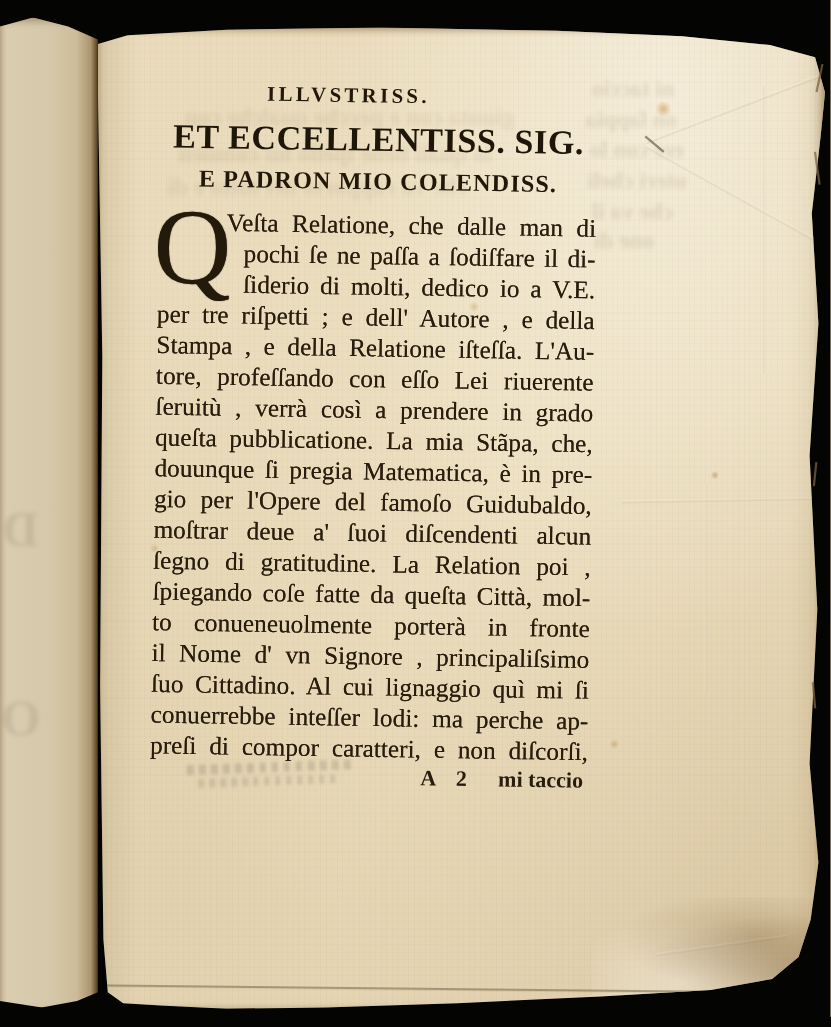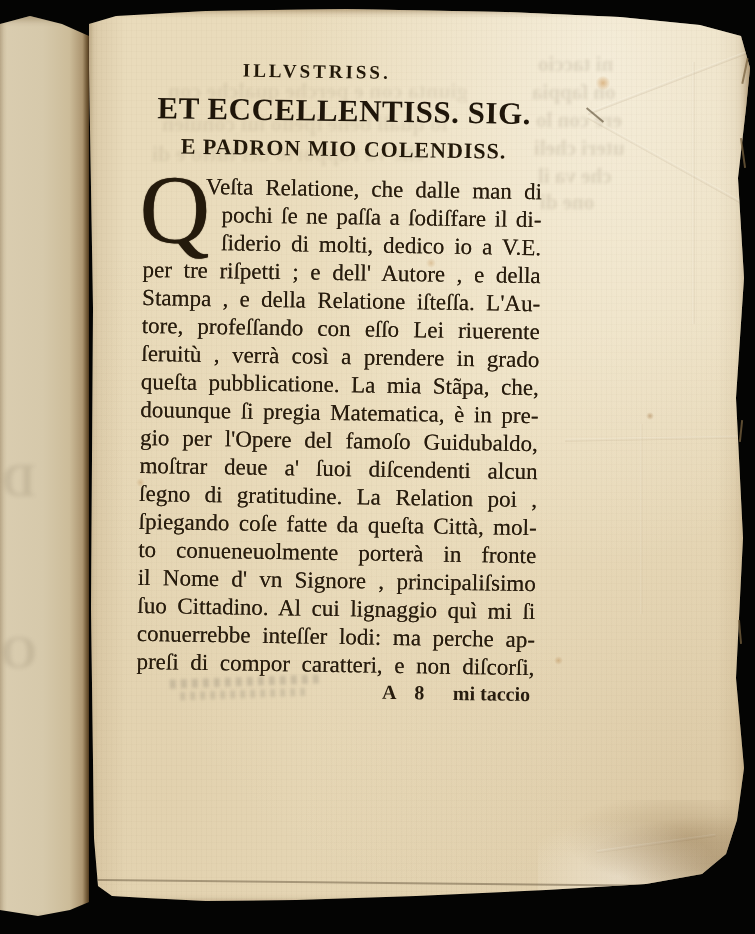--- a/index.html
+++ b/index.html
@@ -14,21 +14,21 @@
     clip-path:polygon(0 8px,30px 0,62px 8px,89px 20px,89px 886px,70px 894px,38px 900px,0 894px);
     background:linear-gradient(90deg,#dacdb0 0%,#d6c9ab 48%,#ccbc99 78%,#ab946f 93%,#6e5634 98%,#44301a 100%);
     box-shadow:inset 0 4px 6px rgba(110,85,50,.4), inset 0 -4px 6px rgba(110,85,50,.35);
   }
   .lp-glyph{
     position:absolute;transform:scaleX(-1);filter:blur(2px);opacity:.13;
     font-size:46px;font-weight:bold;color:#54462f;
   }
   
   .main-page{
-    position:absolute;left:86px;top:8px;width:664px;height:898px;
+    position:absolute;left:86px;top:24px;width:664px;height:898px;
     clip-path:polygon(3px 16px,30px 8px,120px 3px,260px 1px,420px 4px,534px 9px,614px 17px,655px 28px,
       664px 60px,660px 100px,652px 170px,658px 270px,650px 390px,657px 530px,650px 670px,658px 760px,
       651px 812px,640px 846px,616px 866px,560px 876px,460px 882px,330px 888px,210px 892px,120px 893px,
       60px 890px,26px 888px,12px 878px,8px 830px,5px 600px,7px 300px,3px 60px);
     background:
       radial-gradient(ellipse at 78% 7%, rgba(252,248,236,.6), transparent 42%),
       radial-gradient(ellipse at 55% 45%, rgba(243,231,202,.38), transparent 70%),
       radial-gradient(ellipse at 12% 88%, rgba(188,158,108,.16), transparent 50%),
       radial-gradient(ellipse at 90% 92%, rgba(170,135,85,.22), transparent 45%),
       linear-gradient(90deg, rgba(128,94,50,.16) 0%, transparent 6%),
@@ -157,21 +157,21 @@
       <div class="bl">ſegno di gratitudine.  La Relation poi ,</div>
       <div class="bl">ſpiegando coſe fatte da queſta Città, mol-</div>
       <div class="bl">to conueneuolmente porterà in fronte</div>
       <div class="bl">il Nome d' vn Signore , principaliſsimo</div>
       <div class="bl">ſuo Cittadino. Al cui lignaggio quì mi ſi</div>
       <div class="bl">conuerrebbe inteſſer lodi: ma perche ap-</div>
       <div class="bl">preſi di compor caratteri, e non diſcorſi,</div>
     </div>
 
     <div class="footer-row">
-      <span class="sig">A 8</span>
+      <span class="sig">A 2</span>
       <span class="catch">mi taccio</span>
     </div>
   </div>
 </div>
 
 <div class="fiber" style="left:744px;top:58px;height:26px;transform:rotate(12deg);"></div>
 <div class="fiber" style="left:742px;top:138px;height:30px;transform:rotate(-8deg);"></div>
 <div class="fiber" style="left:740px;top:420px;height:22px;transform:rotate(6deg);"></div>
 <div class="fiber" style="left:739px;top:620px;height:24px;transform:rotate(-5deg);"></div>
 

